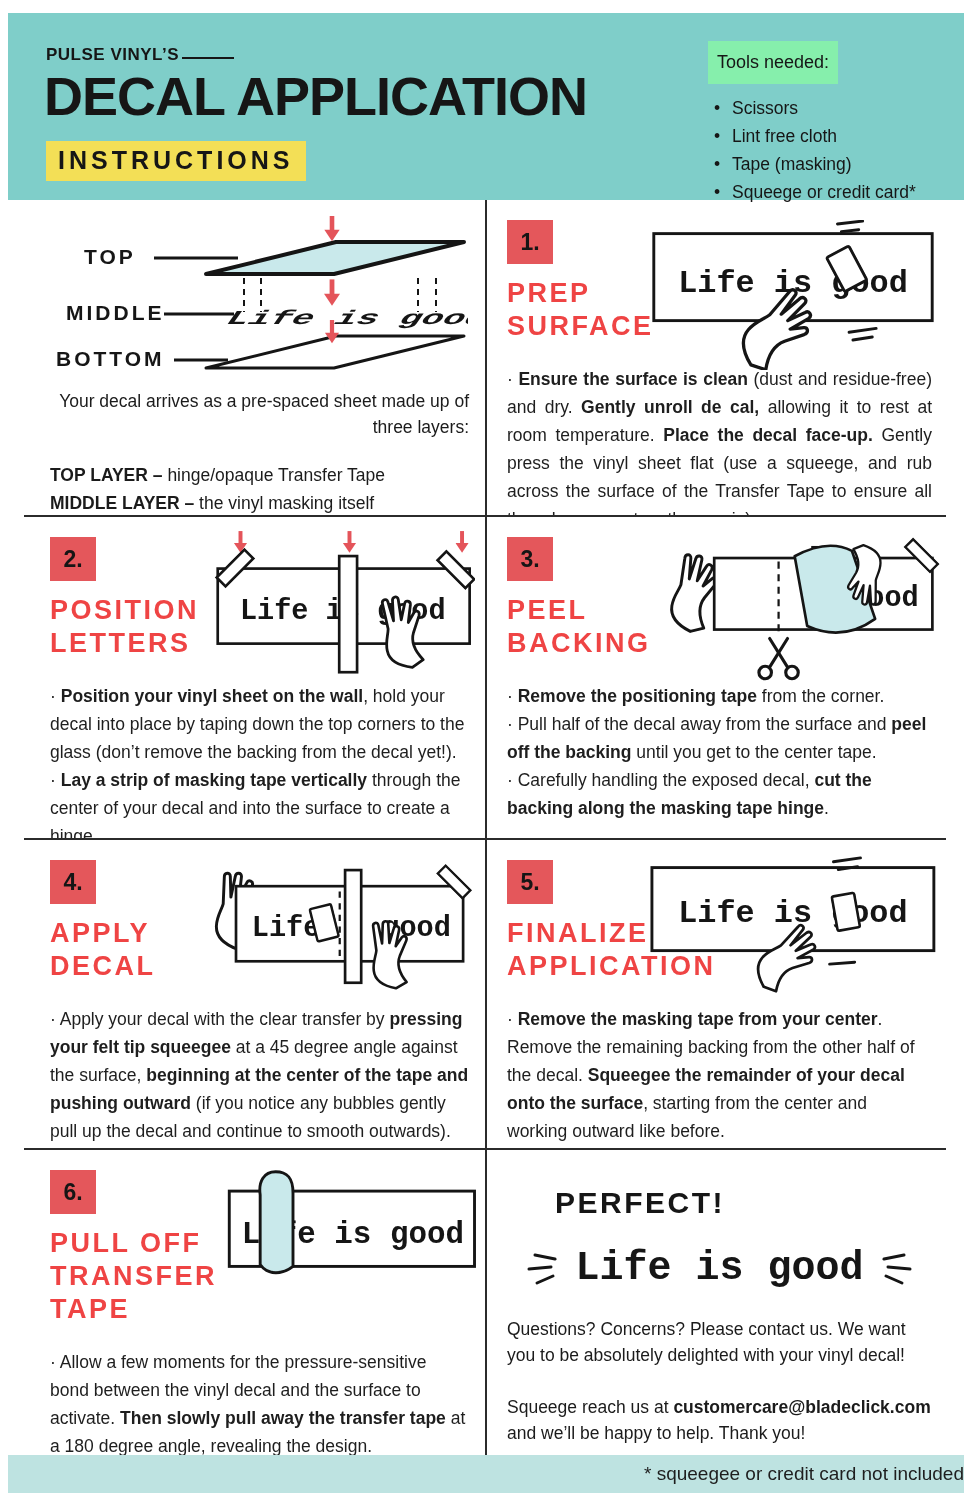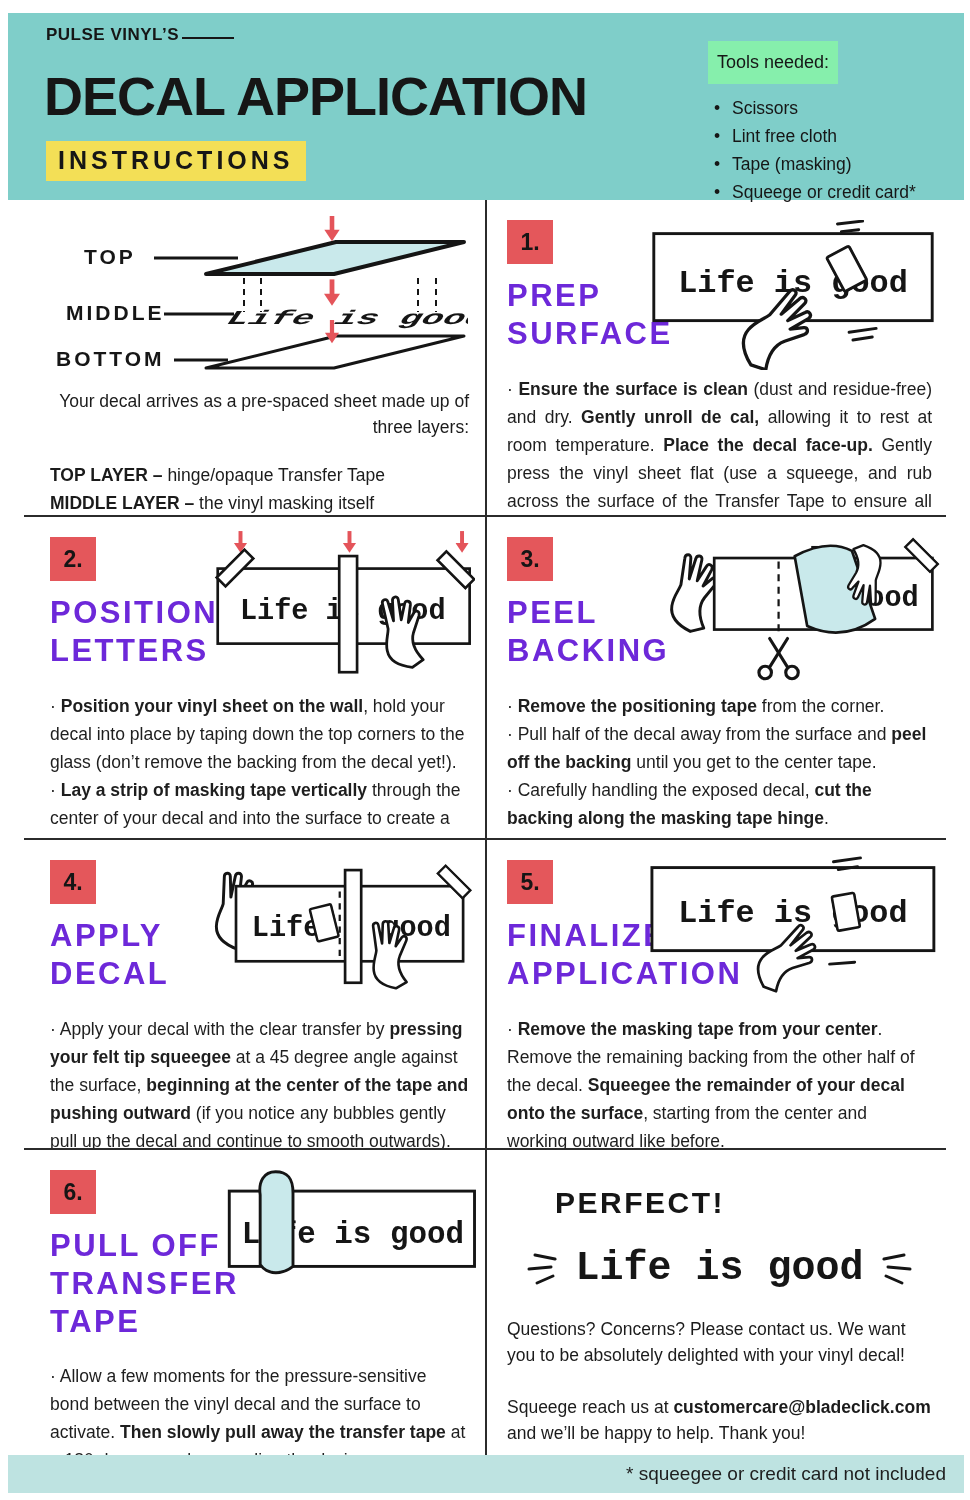--- a/index.html
+++ b/index.html
@@ -8,21 +8,21 @@
     font-family:"Liberation Sans", sans-serif;color:#1b1b1b;overflow:hidden;
     -webkit-font-smoothing:antialiased;
   }
   b{font-weight:700;}
   
   .header{
     position:absolute;left:8px;top:13px;width:956px;height:187px;
     background:#7fcec9;
   }
   .brand{
-    position:absolute;left:38px;top:12px;font-size:17px;font-weight:700;letter-spacing:.5px;color:#161616;
+    position:absolute;left:38px;top:32px;font-size:17px;font-weight:700;letter-spacing:.5px;color:#161616;
   }
   .brand-line{display:inline-block;width:52px;border-bottom:2px solid #161616;margin-left:3px;vertical-align:1px;}
   .main-title{
     position:absolute;left:36px;top:52px;font-size:54px;font-weight:800;letter-spacing:-1px;color:#161616;white-space:nowrap;
   }
   .subtitle{
     position:absolute;left:38px;top:128px;background:#f3df56;color:#161616;
     font-size:25px;font-weight:700;letter-spacing:4px;padding:5px 12px 6px 12px;
   }
   .tools{position:absolute;left:700px;top:28px;width:240px;}
@@ -39,42 +39,42 @@
   .cell{position:relative;overflow:hidden;}
   .cell.l{border-right:2px solid #2b2b2b;padding:0 16px 0 26px;}
   .cell.r{padding:0 14px 0 20px;}
   .cell.rb{border-bottom:2px solid #2b2b2b;}
   .badge{
     width:46px;height:44px;background:#e4575b;color:#151515;margin-top:20px;
     display:flex;align-items:center;justify-content:center;
     font-size:23px;font-weight:700;
   }
   .step-title{
-    margin-top:13px;font-size:31px;font-weight:800;letter-spacing:2.5px;
-    line-height:1.22;white-space:pre-line;color:#6d28d9;
+    margin-top:13px;font-size:27px;font-weight:800;letter-spacing:2.5px;
+    line-height:1.22;white-space:pre-line;color:#ef4444;
   }
   .step-body{
     margin-top:22px;font-size:17.5px;line-height:1.6;white-space:pre-line;color:#1e1e1e;max-width:434px;
   }
   .just{text-align:justify;}
   .art{position:absolute;}
   .tw{font-family:"Liberation Mono", monospace;font-weight:700;}
   
   .layers-svg{margin:16px 0 0 6px;display:block;}
   .layers-intro{margin-top:14px;font-size:17.5px;line-height:1.5;text-align:right;}
   .layers-defs{margin-top:20px;font-size:17.5px;line-height:1.6;}
   
   .perfect-title{margin-top:36px;font-size:30px;font-weight:800;letter-spacing:2.5px;color:#161616;margin-left:48px;}
   .perfect-line{margin-top:26px;display:flex;align-items:center;justify-content:center;gap:16px;}
   .perfect-text{font-family:"Liberation Mono", monospace;font-weight:700;font-size:40px;color:#161616;white-space:nowrap;}
   .perfect-p{margin-top:25px;font-size:17.5px;line-height:1.5;max-width:430px;}
   
   .footer{
     position:absolute;left:8px;top:1455px;width:956px;height:38px;background:#bee3e1;
-    display:flex;align-items:center;justify-content:flex-end;padding-right:18px;box-sizing:border-box;
+    display:flex;align-items:center;justify-content:flex-end;box-sizing:border-box;
     font-size:19px;color:#1e1e1e;
   }
 </style>
 </head>
 <body>
 
 <svg width="0" height="0" style="position:absolute" aria-hidden="true">
   <defs>
     <symbol id="sym-hand" viewBox="0 0 100 115">
       <path d="M34 112 C20 100 12 86 18 72 C23 60 32 54 37 47 L51 13 C53 7 61 9 59 15 L50 42 L65 18 C68 12 76 15 73 21 L60 47 L77 31 C81 27 87 32 83 37 L66 56 L81 49 C86 47 89 53 84 57 L64 72 C54 80 50 94 53 112 Z" fill="#ffffff" stroke="#151515" stroke-width="4" stroke-linejoin="round" stroke-linecap="round"></path>

